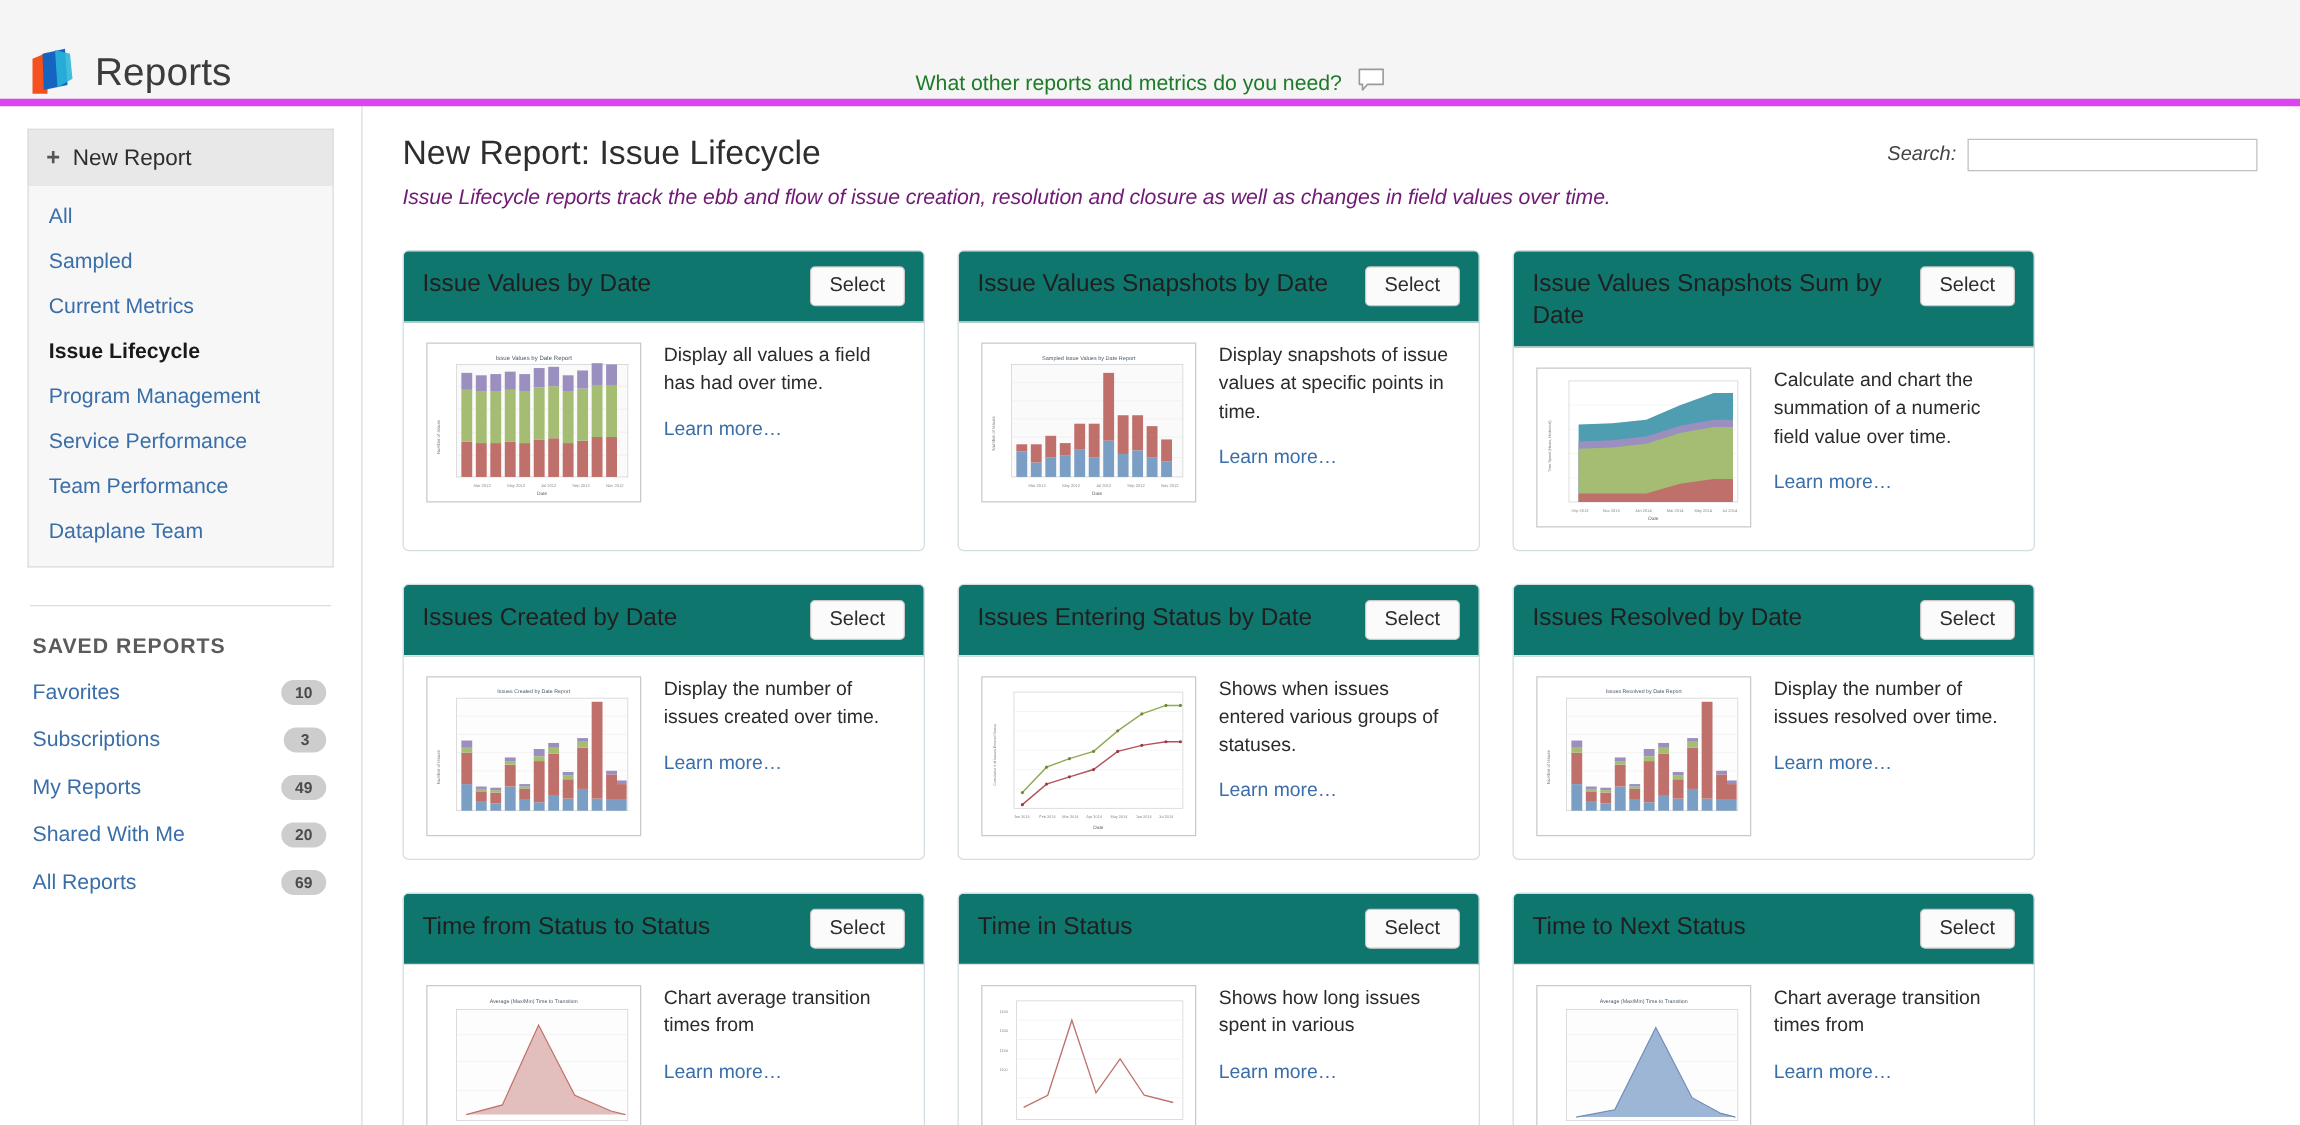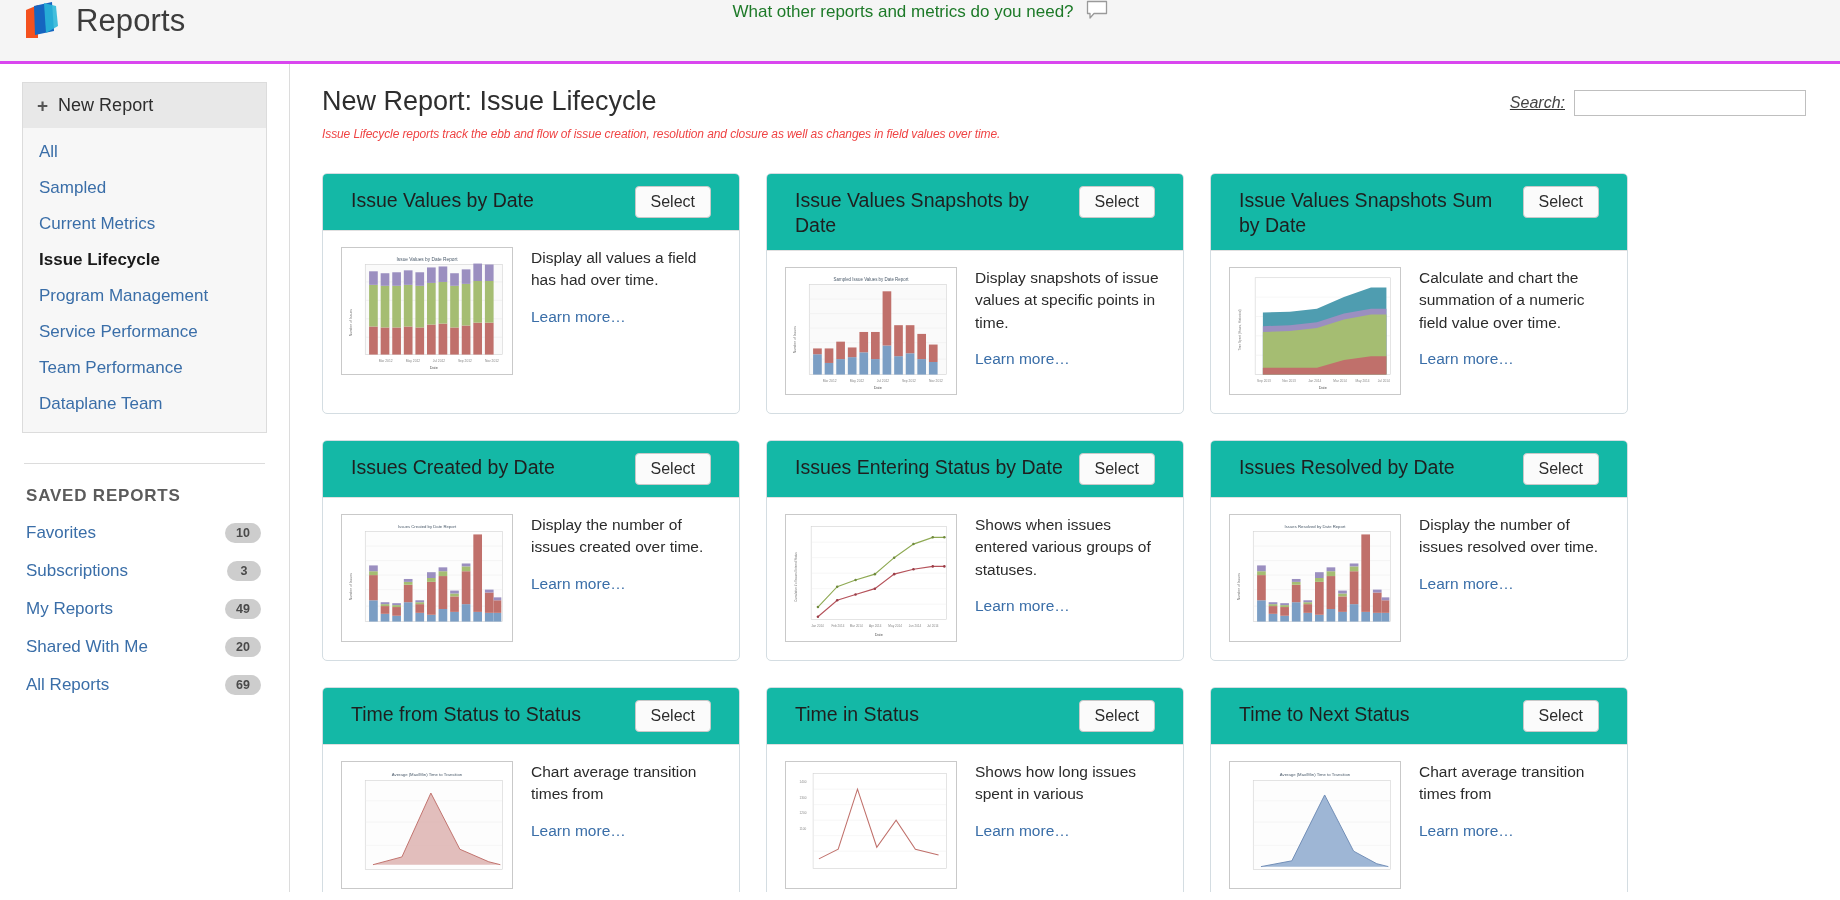--- a/index.html
+++ b/index.html
@@ -7,25 +7,25 @@
   body {
     width: 1840px; height: 900px;
     font-family: "Liberation Sans", sans-serif;
     background: #ffffff;
     overflow: hidden;
     color: #333;
   }
 
   
   .topbar {
-    height: 64px;
+    height: 85px;
     background: #f5f5f5;
-    border-bottom: 3px solid #d946ef;
+    border-bottom: 6px solid #d946ef;
     display: flex;
-    align-items: flex-start;
+    align-items: flex-end;
     position: relative;
   }
   .brand { display: flex; align-items: center; padding-left: 22px; }
   .logo { width: 40px; height: 42px; position: relative; margin-right: 14px; }
   .logo svg { display: block; }
   .brand-title {
     font-size: 31px; color: #3c3c3c; font-weight: 400; letter-spacing: .1px;
   }
   .feedback {
     position: absolute; left: 0; right: 0;
@@ -92,26 +92,26 @@
     font-size: 12.5px; font-weight: bold;
     border-radius: 11px; padding: 3px 11px; min-width: 34px;
     text-align: center;
   }
 
   
   .main { flex: 1; padding: 22px 34px 0 32px; overflow: hidden; position: relative; }
   .main-head { display: flex; align-items: flex-start; }
   .page-title { font-size: 27px; font-weight: 400; color: #2e2e2e; margin: 0; }
   .page-desc {
-    font-size: 12px; font-style: italic; color: #ef4444;
+    font-size: 17px; font-style: italic; color: #701a75;
     margin: 10px 0 0 0; letter-spacing: -.1px;
   }
   .search-wrap {
     position: absolute; right: 34px; top: 26px;
-    display: flex; align-items: center; gap: 9px; text-decoration: underline;
+    display: flex; align-items: center; gap: 9px;
   }
   .search-label { font-size: 16px; font-style: italic; color: #444; }
   .search-input {
     width: 232px; height: 26px;
     border: 1px solid #bfbfbf; background: #fff;
     font-family: "Liberation Sans", sans-serif; font-size: 14px;
     padding: 2px 6px; outline: none;
   }
 
   
@@ -121,23 +121,23 @@
     gap: 26px 26px;
     margin-top: 32px;
   }
   .card {
     border: 1px solid #d4dde2;
     border-radius: 5px;
     background: #fff;
     overflow: hidden;
   }
   .card-head {
-    background: #14b8a6;
+    background: #0f766e;
     border-bottom: 1px solid #e0e0e0;
-    padding: 12px 28px;
+    padding: 12px 15px;
     display: flex; align-items: flex-start; justify-content: space-between;
     gap: 12px;
     min-height: 56px;
   }
   .card-title {
     font-size: 19.5px; color: #1f1f1f; line-height: 1.28; padding-top: 2px;
   }
   .select-btn {
     flex: 0 0 auto;
     background: #fbfbfb;

